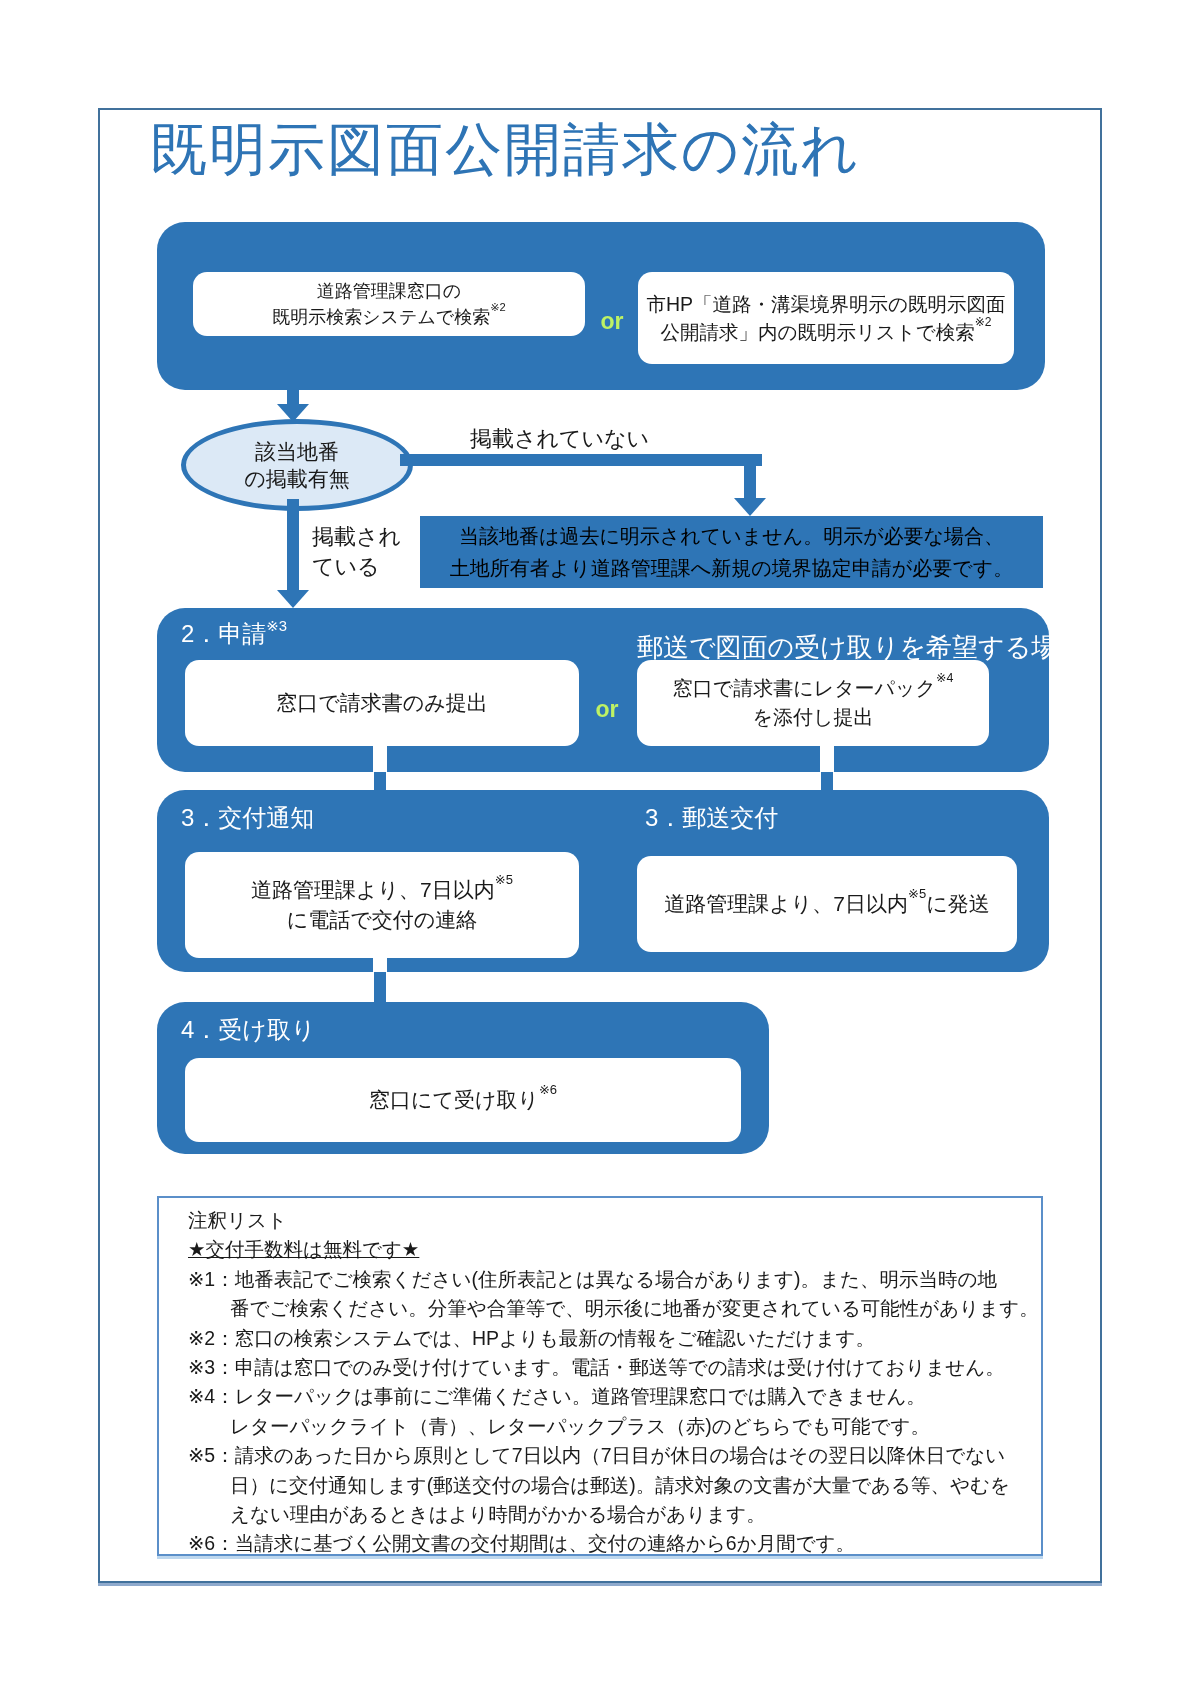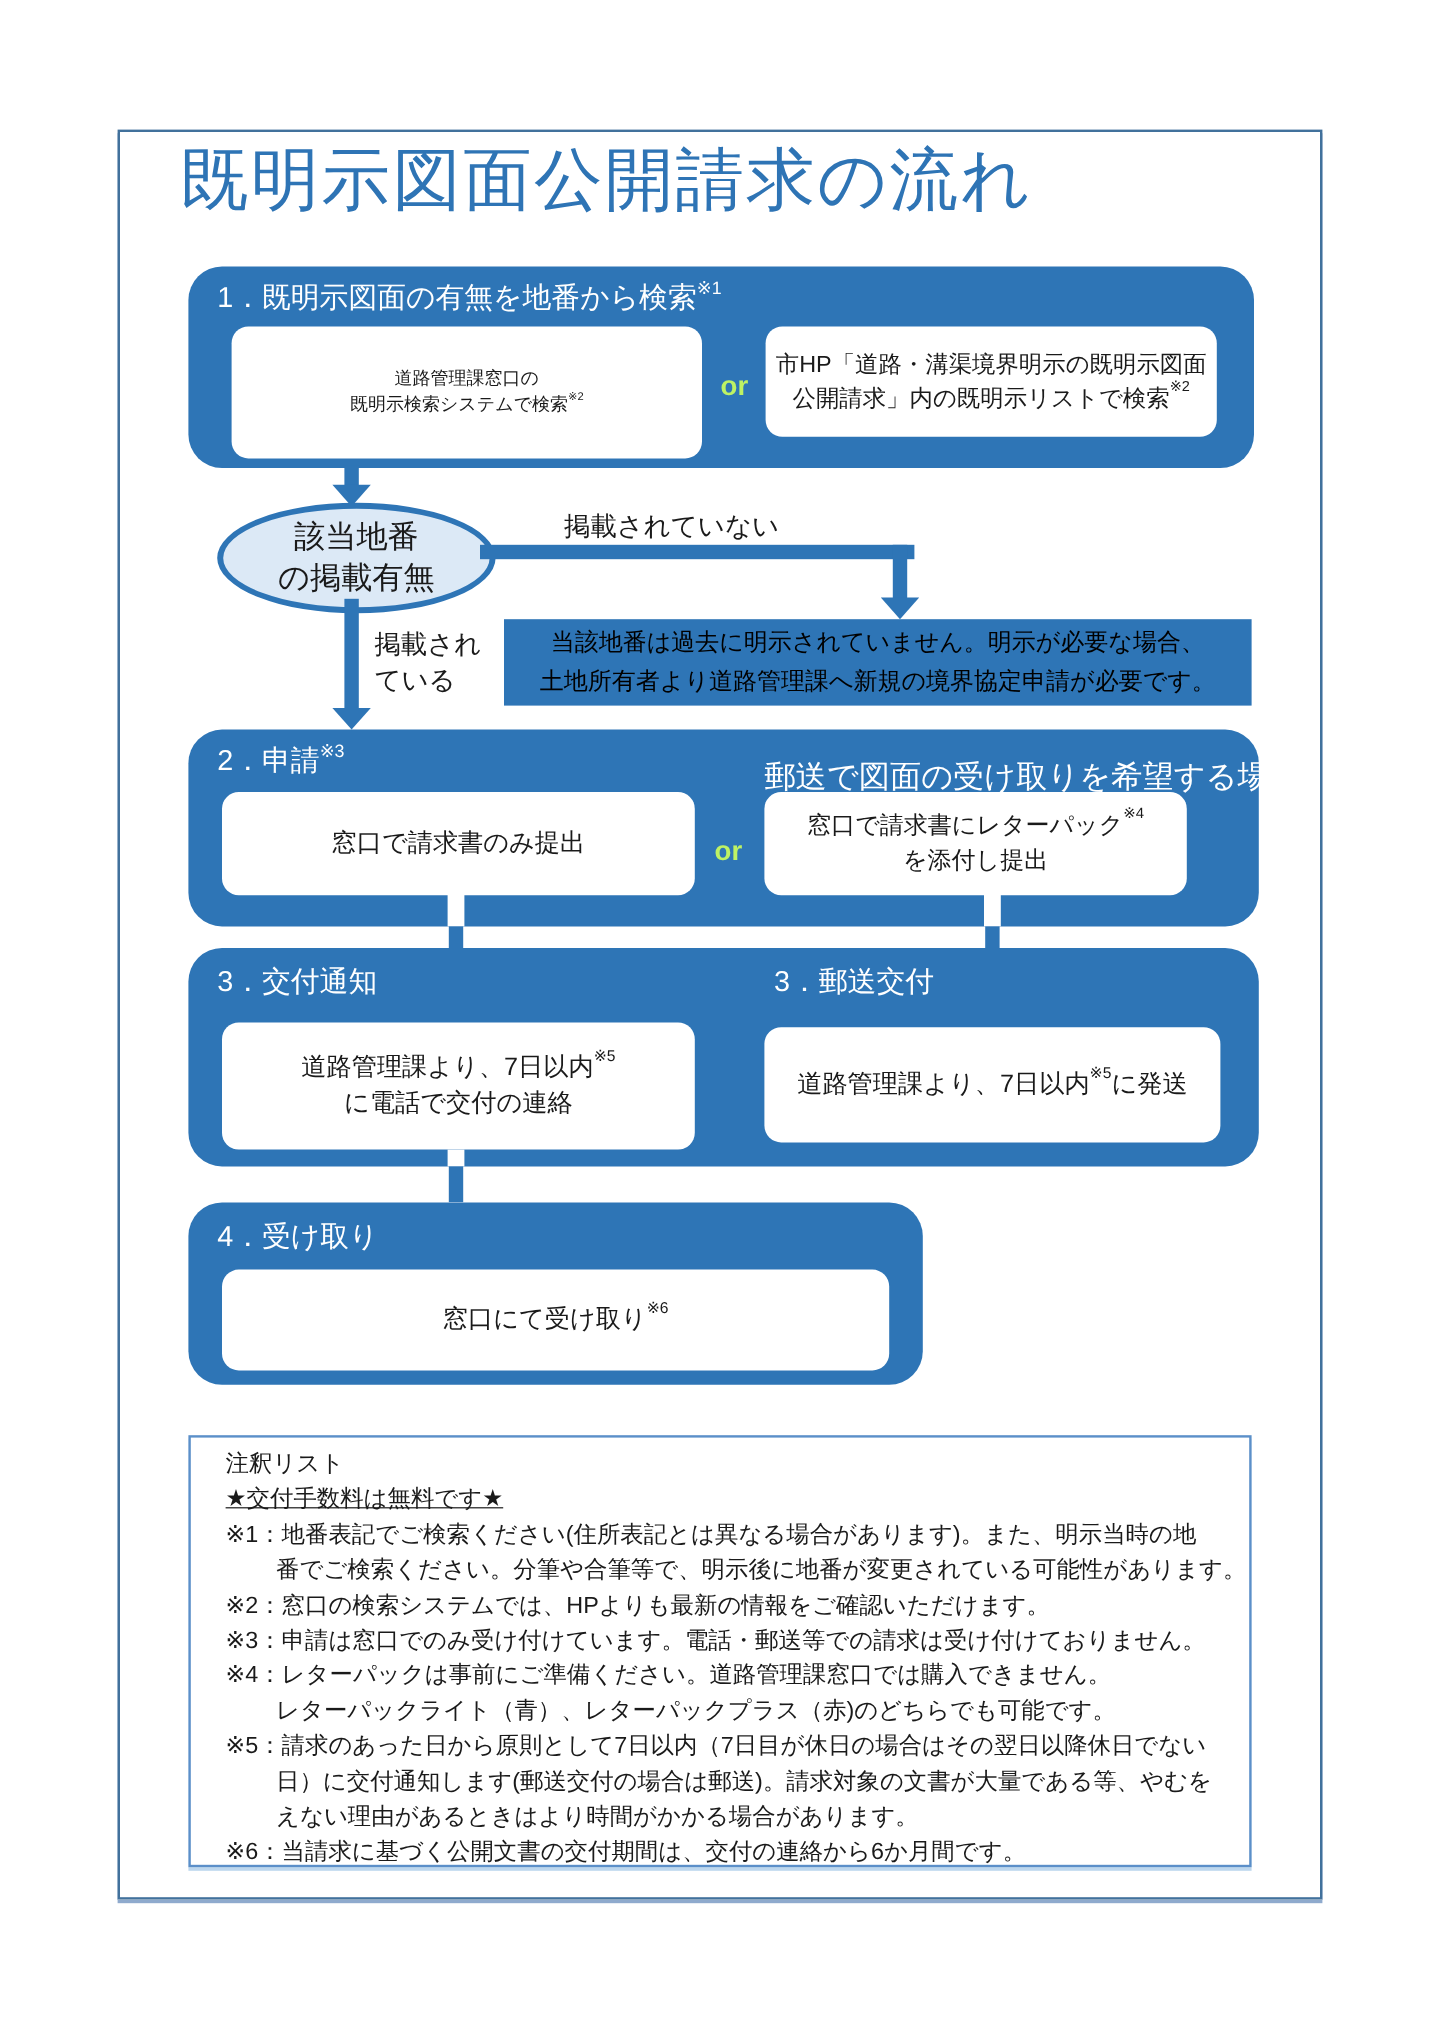--- a/index.html
+++ b/index.html
@@ -24,21 +24,21 @@
   .inline-ln{display:flex;flex-direction:row;align-items:flex-start;justify-content:center;white-space:nowrap;line-height:1.45;text-align:right;}
   .sup{font-size:0.62em;vertical-align:super;line-height:1;position:relative;top:-0.15em;}
   .or{position:absolute;color:#bef264;font-weight:bold;font-size:23px;text-align:center;}
   .shaft{position:absolute;background:var(--blue);}
   .shaft.white{background:#fff;}
   .head{position:absolute;width:0;height:0;border-left:16px solid transparent;
         border-right:16px solid transparent;border-top:18px solid var(--blue);}
   .head.white{border-top-color:#fff;border-left-width:18px;border-right-width:18px;border-top-width:20px;}
   .ellipse{position:absolute;left:181px;top:419px;width:222px;height:82px;border-radius:50%;
            background:var(--ellipse-fill);border:5px solid var(--blue);display:flex;flex-direction:column;
-           align-items:center;justify-content:center;text-align:center;font-size:26px;line-height:1.3;color:var(--ink);}
+           align-items:center;justify-content:center;text-align:center;font-size:21px;line-height:1.3;color:var(--ink);}
   .branch-label{position:absolute;font-size:22px;color:var(--ink);white-space:nowrap;}
   .infobox{position:absolute;left:420px;top:516px;width:623px;height:72px;background:var(--blue);
            color:#000000;display:flex;flex-direction:column;align-items:center;justify-content:center;
            font-size:20px;line-height:1.6;text-align:center;}
   .mailnote{position:absolute;left:480px;top:22px;width:380px;text-align:center;font-size:26px;color:#ffffff;white-space:nowrap;}
   .notes{position:absolute;left:157px;top:1196px;width:886px;height:360px;background:#fff;
          border:2px solid #5B8FC9;box-shadow:0 3px 0 #BDD7EE;box-sizing:border-box;
          padding:8px 29px;font-size:19.5px;line-height:29.4px;color:var(--ink);}
   .notes .nline{white-space:nowrap;}
   .notes .indent{padding-left:42px;}
@@ -47,24 +47,21 @@
 </head>
 <body>
 
 <div id="page">
 
   <div class="frame"></div>
 
   <div class="title">既明示図面公開請求の流れ</div>
 
   <div class="sec" style="left:157px;top:222px;width:888px;height:168px;">
-    <div class="sec-h">
-      <span>1．既明示図面の有無を地番から検索</span><span class="sup">※1</span>
-    </div>
-    <div class="wbox" style="left:36px;top:50px;width:392px;height:110px;font-size:15px;">
+    <div class="wbox" style="left:36px;top:50px;width:392px;height:64px;font-size:18px;">
       <span class="ln">道路管理課窓口の</span>
       <span class="inline-ln">
         <span>既明示検索システムで検索</span>
           <span class="sup">※2</span>
       </span>
     </div>
     <div class="or" style="left:432px;top:86px;width:46px;">or</div>
     <div class="wbox" style="left:481px;top:50px;width:376px;height:92px;font-size:19.5px;">
       <span class="ln">市HP「道路・溝渠境界明示の既明示図面</span>
       <span class="inline-ln">

